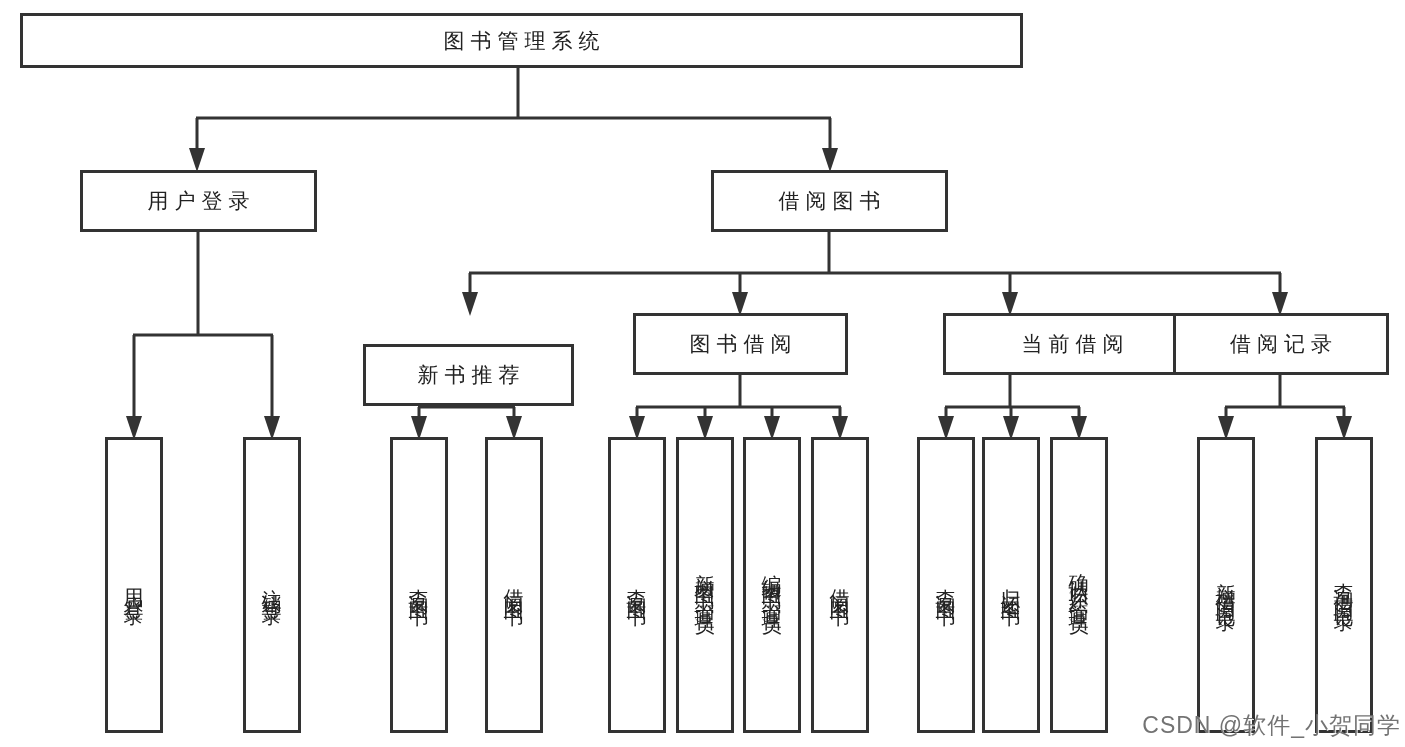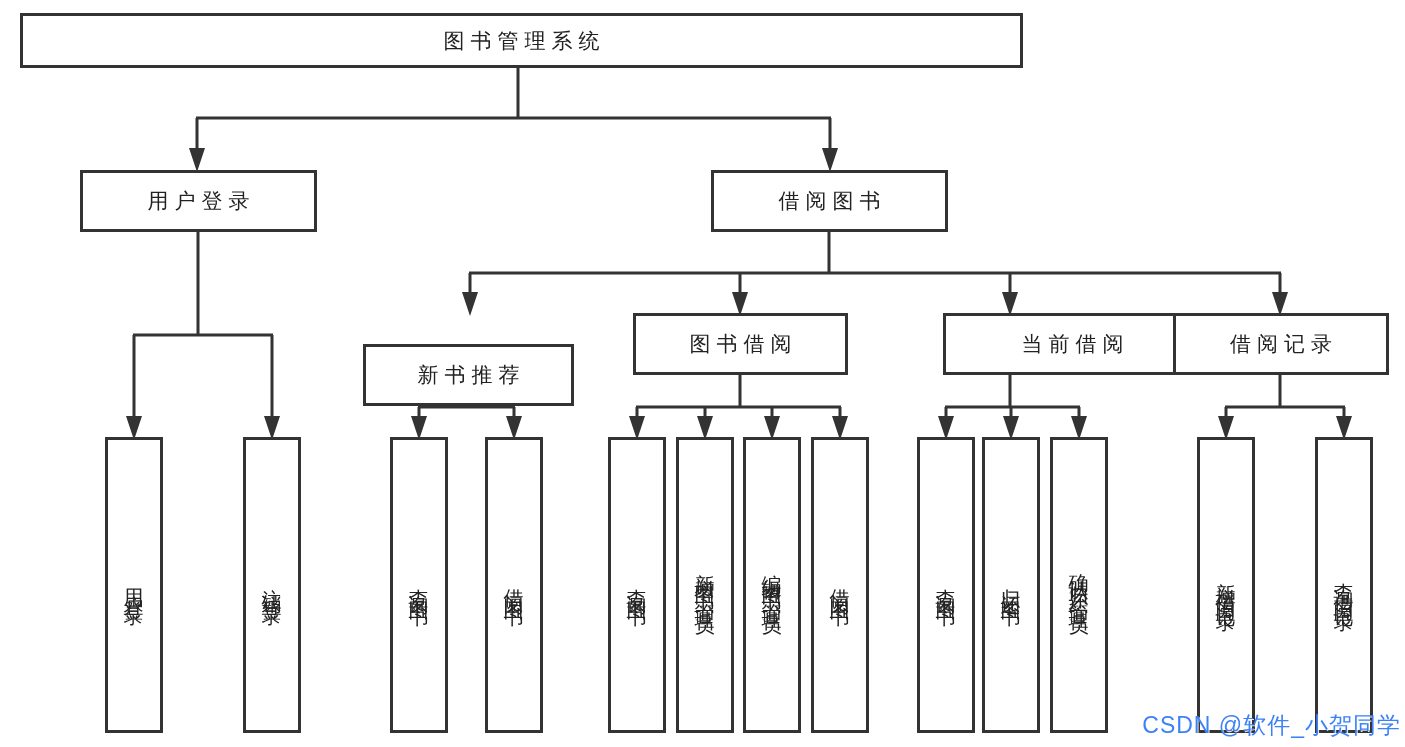--- a/index.html
+++ b/index.html
@@ -39,21 +39,21 @@
     letter-spacing: 6px;
     text-indent: 0;
     white-space: normal;
     line-height: 1;
   }
   .watermark {
     position: absolute;
     right: 12px;
     bottom: 6px;
     font-size: 23px;
-    color: #3b82f6;
+    color: #737373;
     letter-spacing: 1px;
     text-shadow: 1px 1px 0 rgba(255,255,255,0.85);
     font-family: "Liberation Sans", "DejaVu Sans", sans-serif;
   }
 </style>
 </head>
 <body>
 
 <div class="canvas">
 

